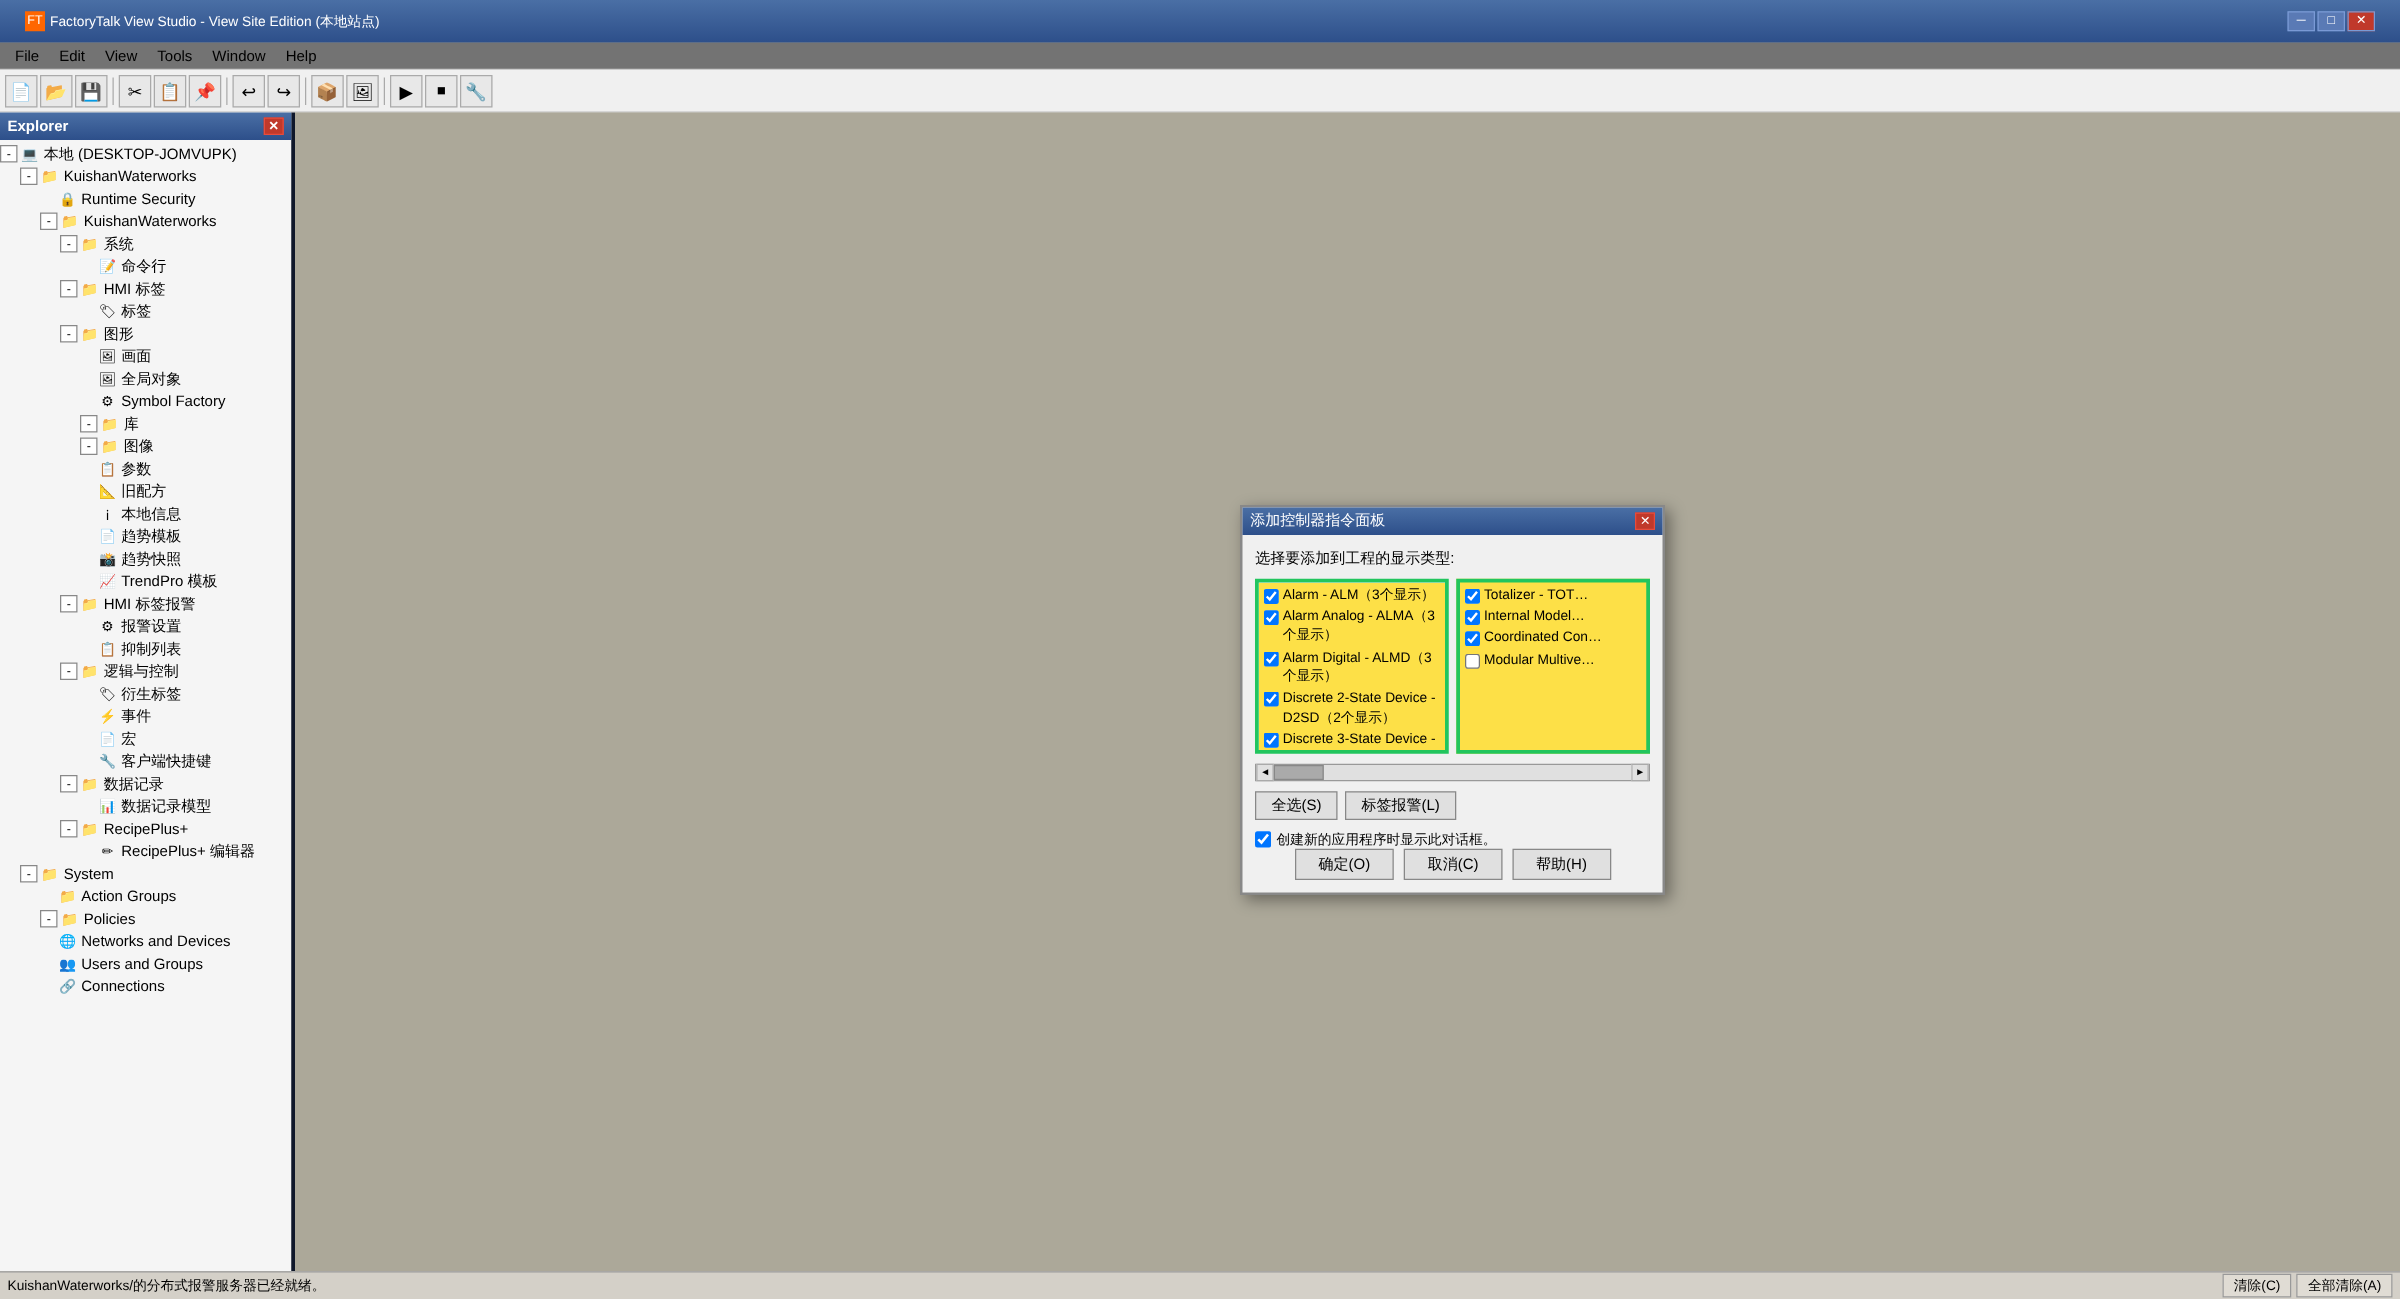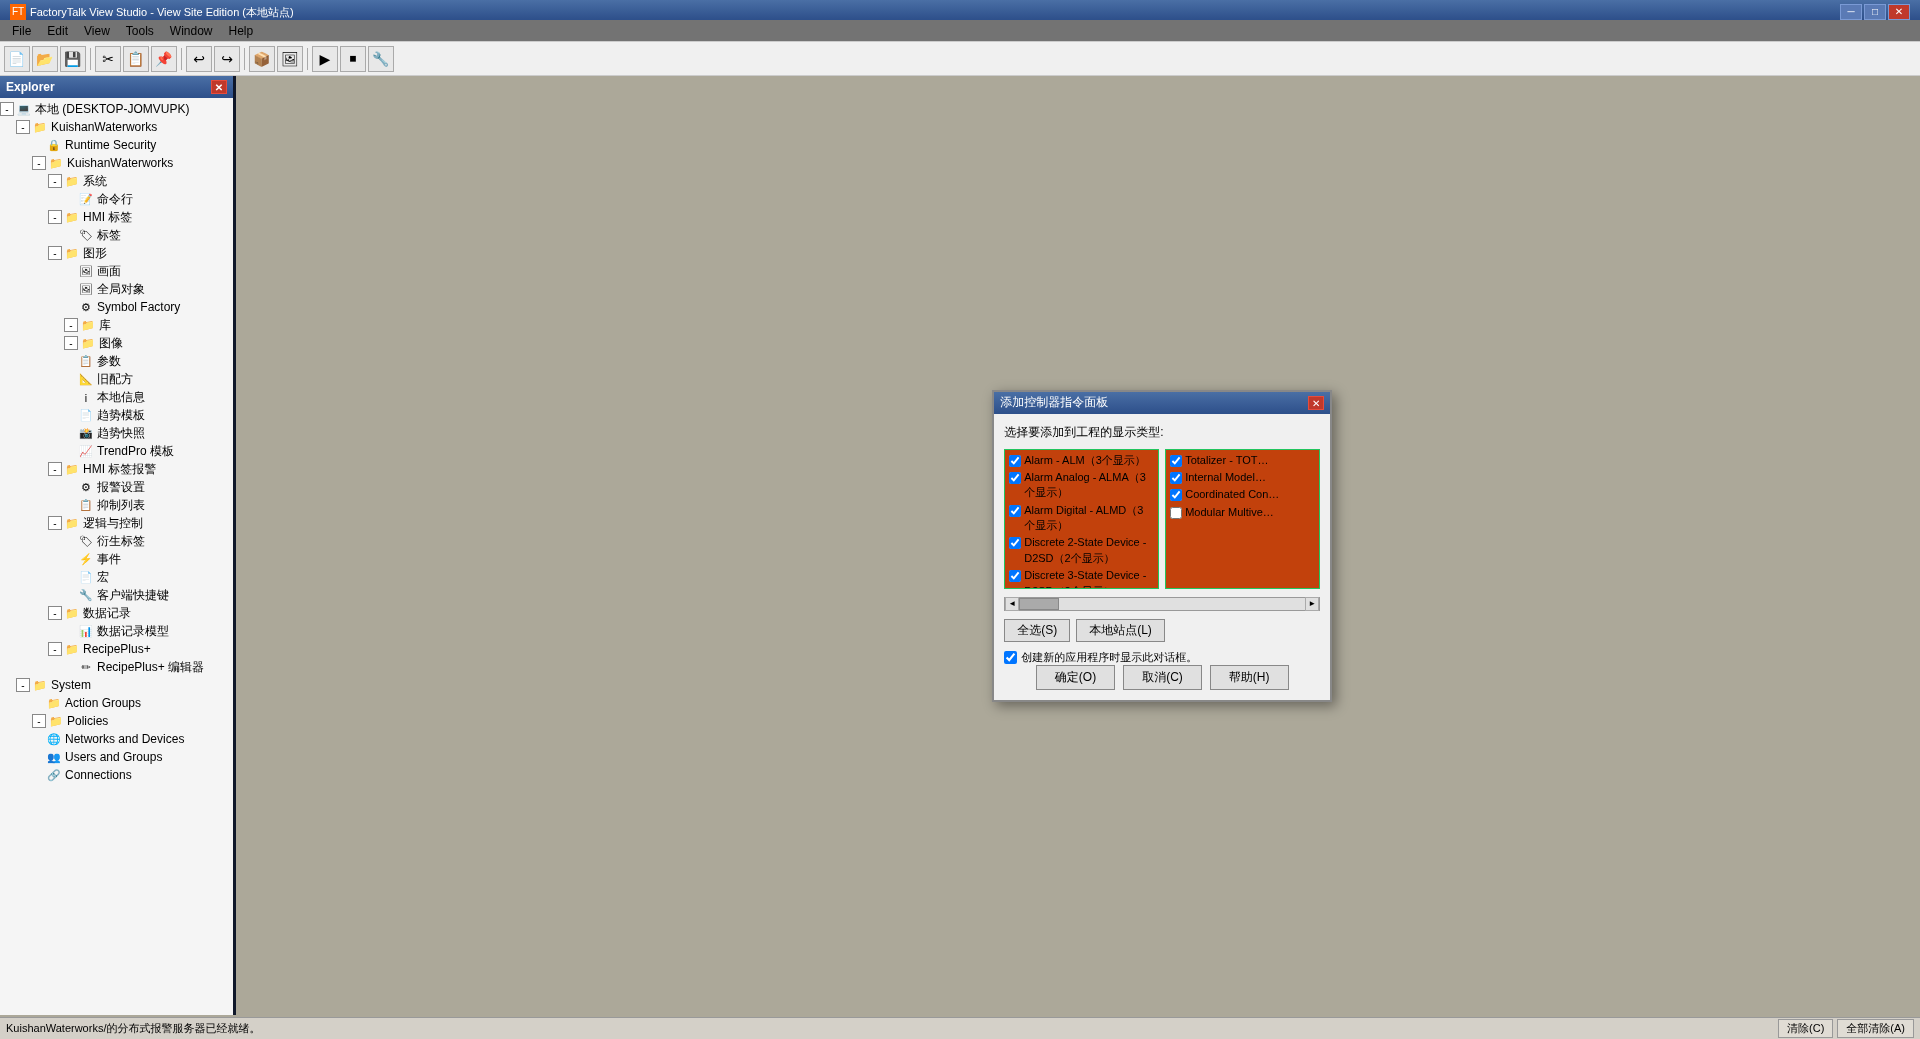--- a/index.html
+++ b/index.html
@@ -9,25 +9,25 @@
       background: #aca899;
       font-family: 'Microsoft YaHei', SimSun, Arial, sans-serif;
       font-size: 12px;
       overflow: hidden;
       position: relative;
     }
 
     
     .title-bar {
       width: 100%;
-      height: 20px;
+      height: 34px;
       background: linear-gradient(to bottom, #4a6fa5, #2d4f8a);
       display: flex;
-      align-items: flex-end;
-      padding: 0 10px;
+      align-items: center;
+      padding: 0 20px;
       color: white;
       font-size: 11px;
       position: relative;
     }
     .title-bar-icon {
       width: 16px;
       height: 16px;
       margin-right: 4px;
       background: #ff6600;
       display: inline-block;
@@ -264,22 +264,22 @@
       margin-bottom: 8px;
     }
     .dialog-checklist {
       display: flex;
       gap: 6px;
       height: 140px;
       margin-bottom: 8px;
     }
     .checklist-col {
       flex: 1;
-      border: 1px solid #22c55e;
-      background: #c2410c;
+      border: 3px solid #22c55e;
+      background: #fde047;
       overflow-y: auto;
       padding: 2px;
     }
     .check-item {
       display: flex;
       align-items: flex-start;
       padding: 1px 2px;
       cursor: pointer;
       font-size: 11px;
       line-height: 1.4;
@@ -773,21 +773,21 @@
 
           <div class="scrollbar-area">
             <div class="scrollbar-arrow">◄</div>
             <div class="scrollbar-track">
               <div class="scrollbar-thumb"></div>
             </div>
             <div class="scrollbar-arrow">►</div>
           </div>
           <div class="dialog-select-row">
             <button class="dialog-btn-small">全选(S)</button>
-            <button class="dialog-btn-small">本地站点(L)</button>
+            <button class="dialog-btn-small">标签报警(L)</button>
           </div>
           <div class="dialog-checkbox-row">
             <input type="checkbox" checked="" style="">
             <span>创建新的应用程序时显示此对话框。</span>
           </div>
           <div class="dialog-action-row">
             <button class="dialog-action-btn">确定(O)</button>
             <button class="dialog-action-btn">取消(C)</button>
             <button class="dialog-action-btn">帮助(H)</button>
           </div>

